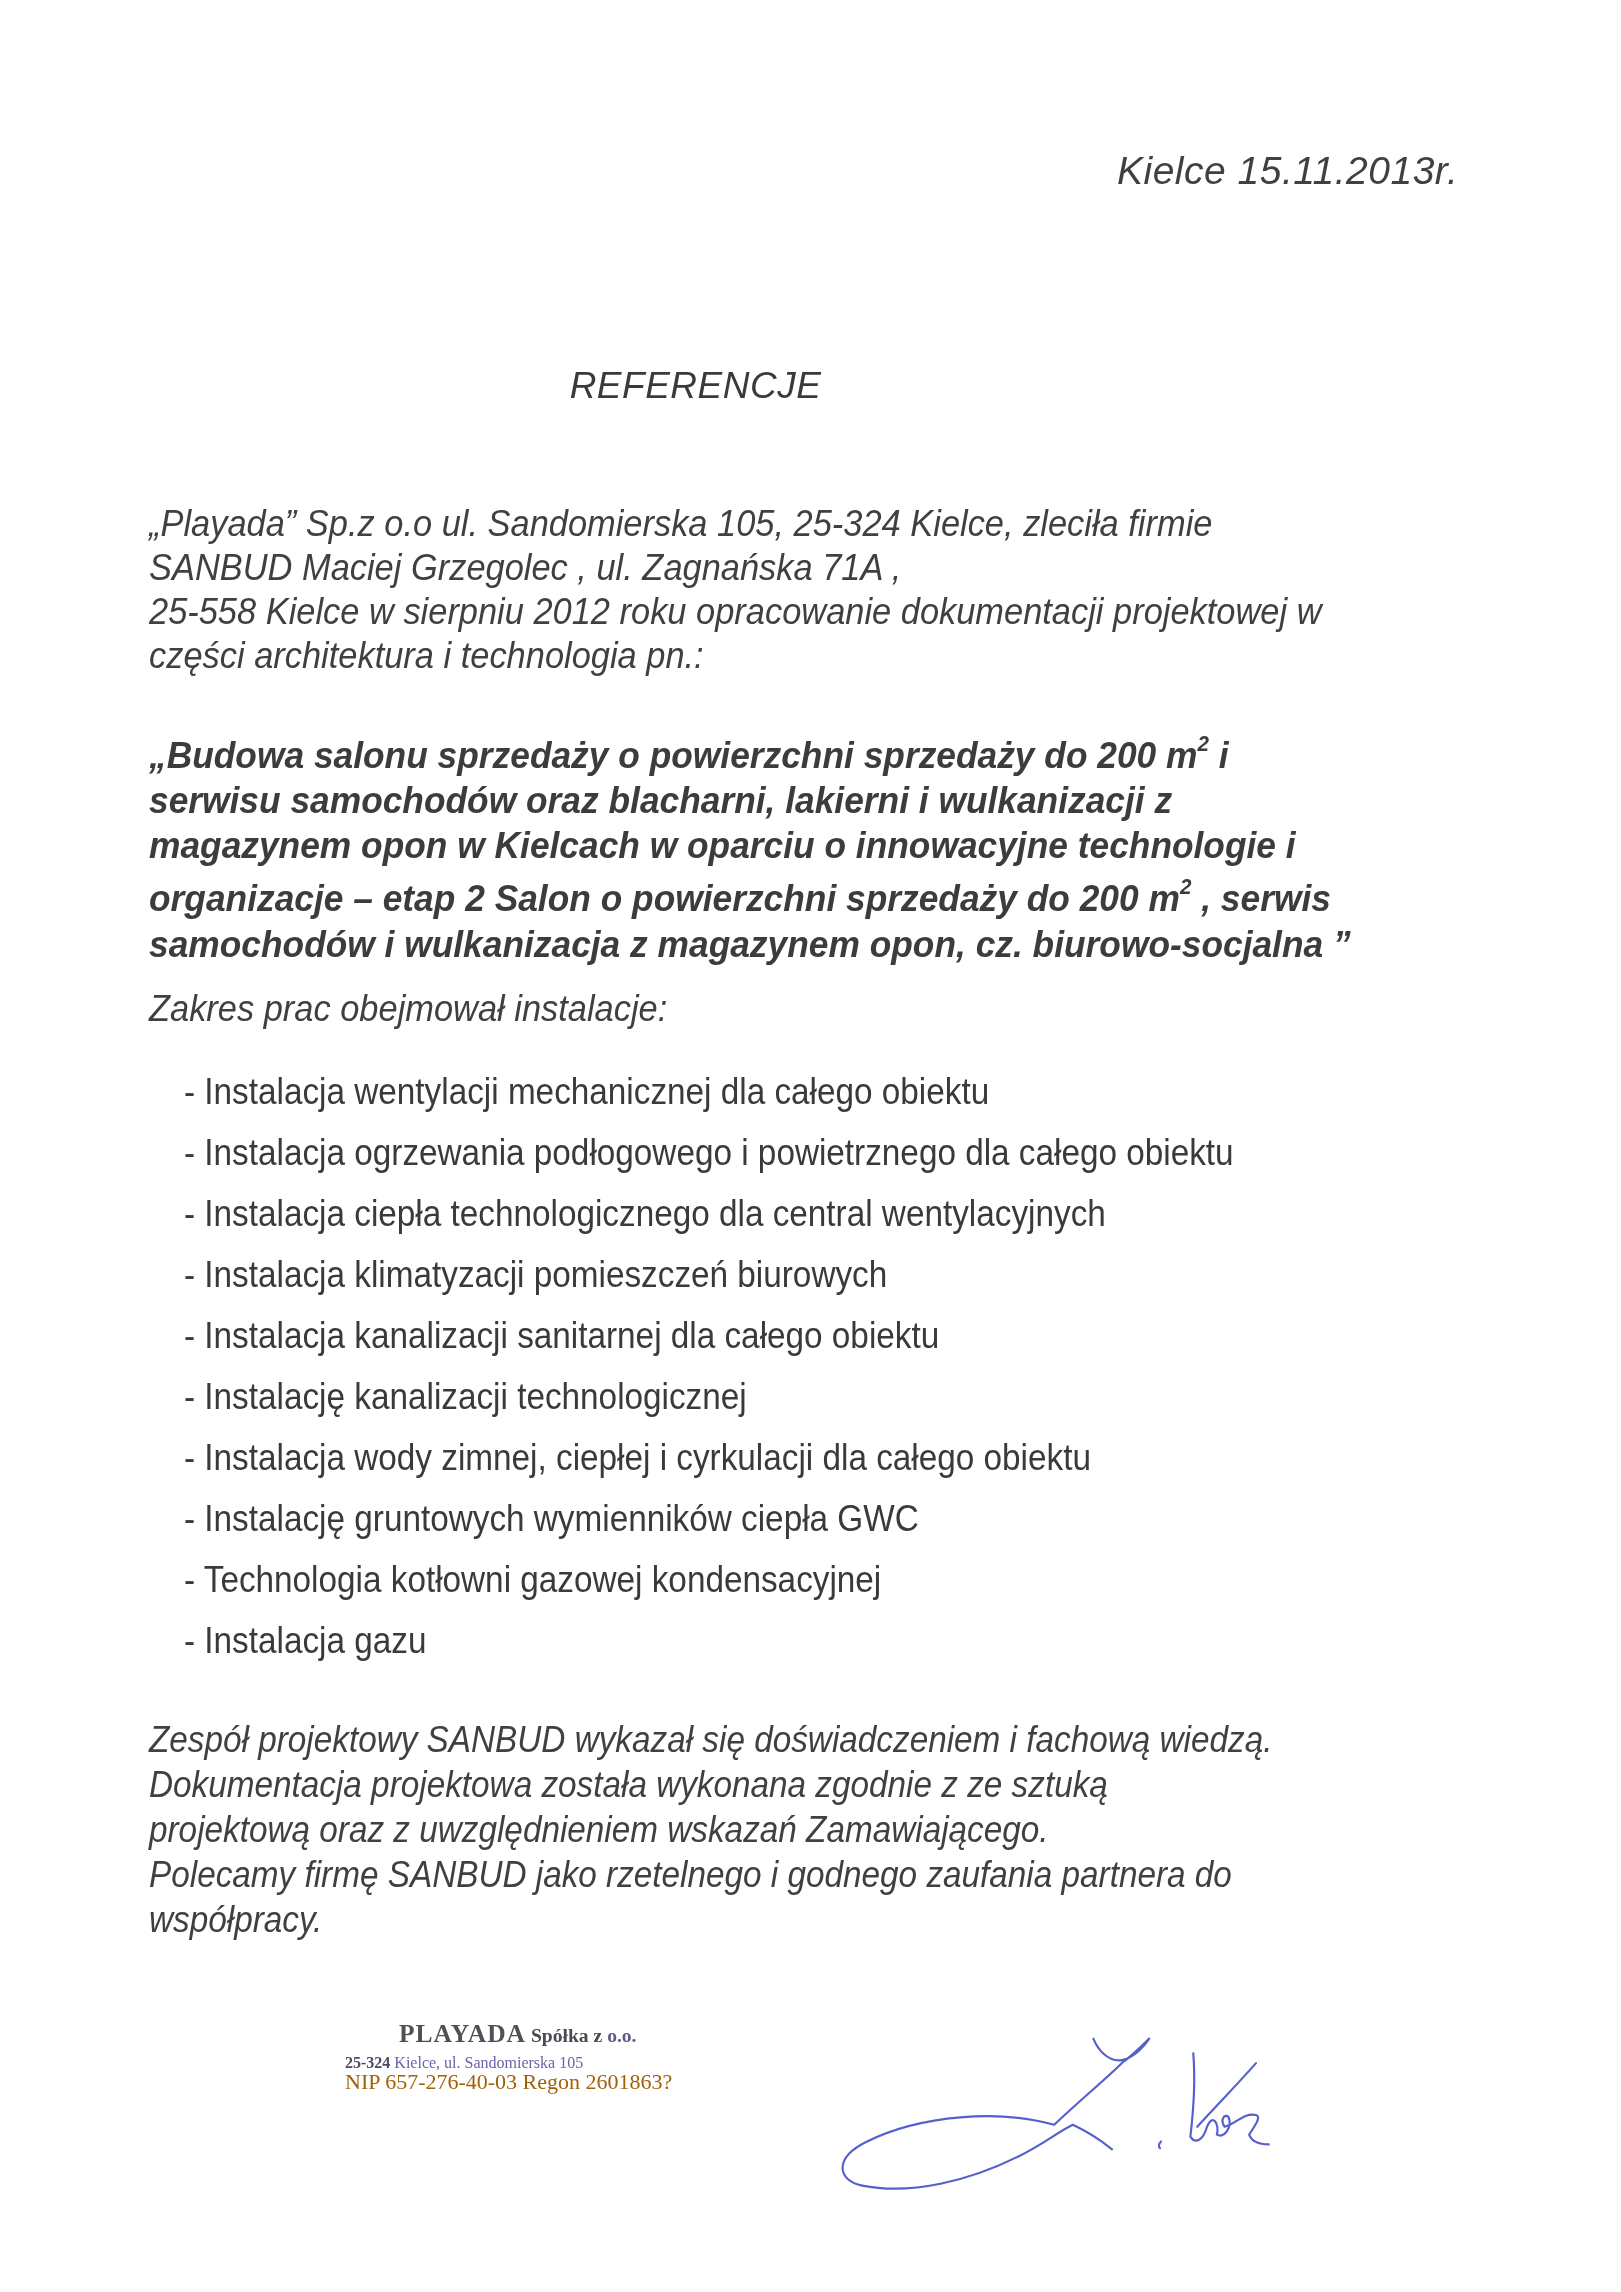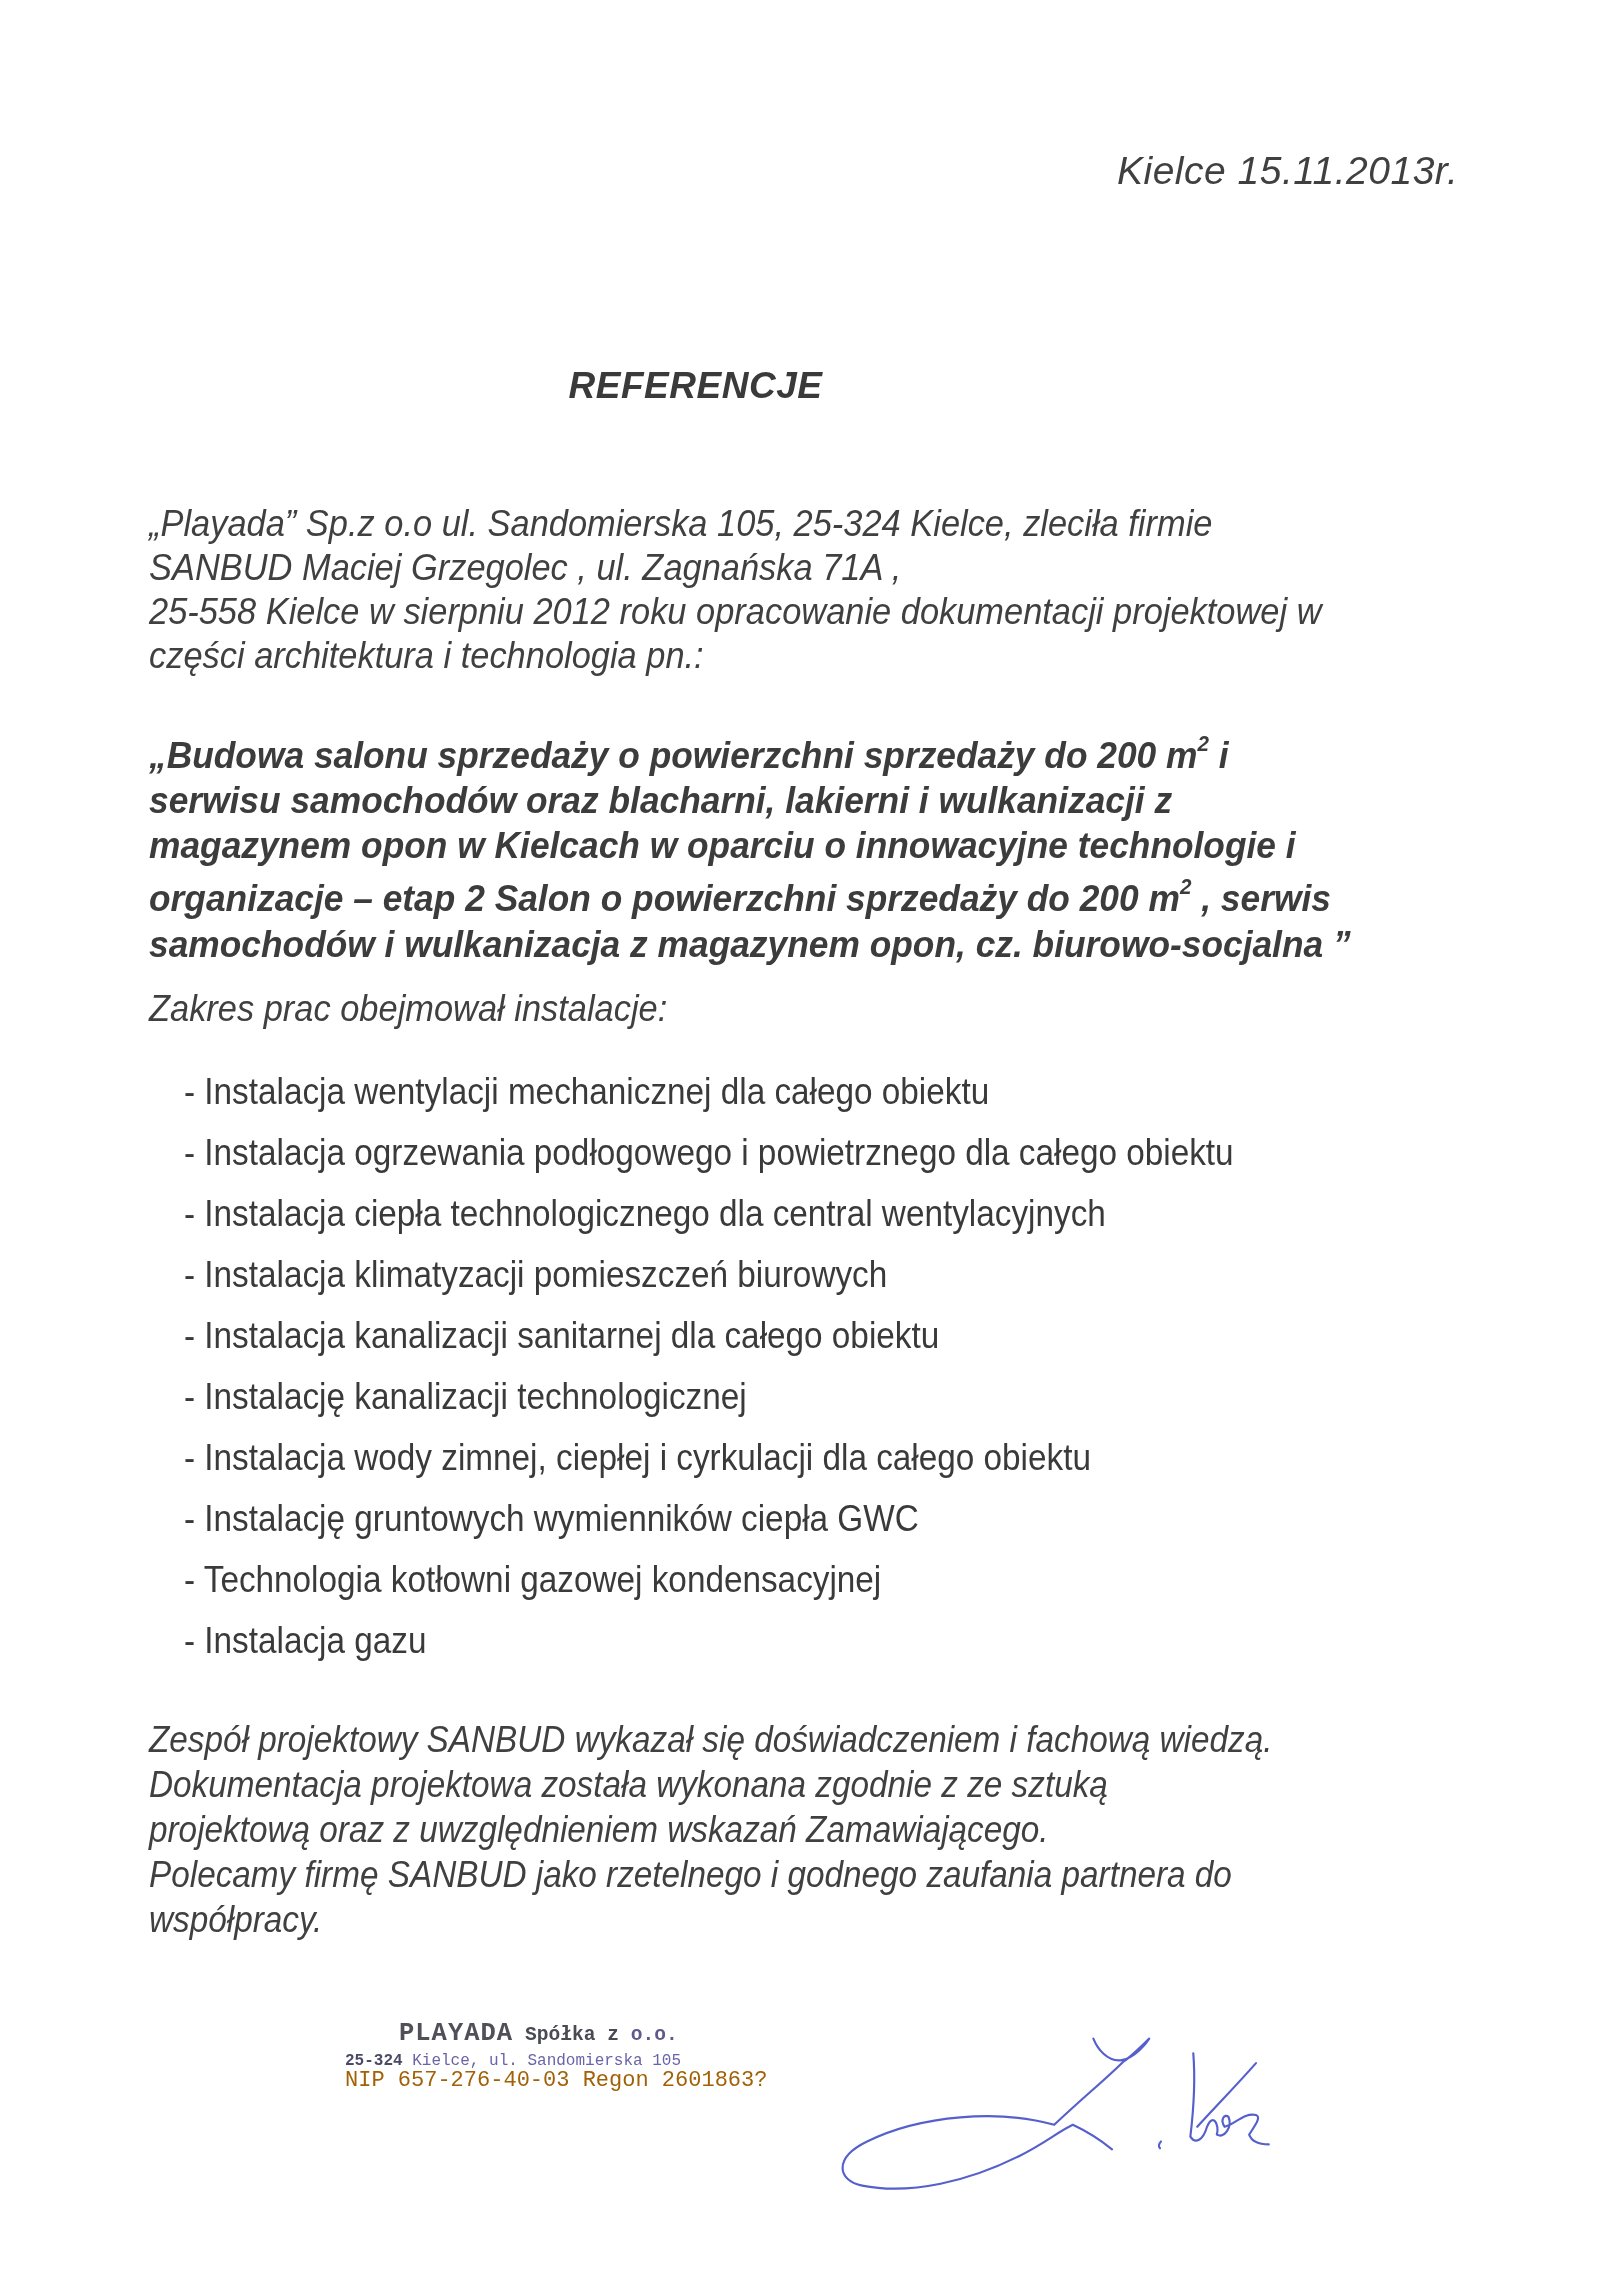--- a/index.html
+++ b/index.html
@@ -8,21 +8,21 @@
       font-family: "Liberation Sans", sans-serif; color: #3a3a3a;
     }
     .abs { position: absolute; }
     .date {
       left: 1117px; top: 149px; font-size: 39px; font-style: italic; color: #404040;
       letter-spacing: 0.5px;
       text-align: center;
     }
     .title {
       left: 0; width: 1352px; text-align: center; top: 365px;
-      font-size: 37px; font-weight: bold; font-style: italic; color: #3a3a3a;
+      font-size: 37px; font-weight: normal; font-style: italic; color: #3a3a3a;
       padding-left: 39px; box-sizing: border-box; letter-spacing: 0.5px;
     }
     .intro {
       left: 149px; top: 502px; font-size: 37px; font-style: italic; line-height: 44px;
       color: #404040; transform: scaleX(0.93); transform-origin: left top;
       white-space: nowrap;
     }
     .project {
       left: 149px; top: 725px; font-size: 37px; font-weight: bold; font-style: italic;
       line-height: 45px; color: #3c3c3c; white-space: nowrap;
@@ -38,21 +38,21 @@
       font-size: 37px; color: #3a3a3a; white-space: nowrap;
       transform: scaleX(0.9); transform-origin: left top;
     }
     .scope-list li { height: 61px; line-height: 47px; }
     .closing {
       left: 149px; top: 1717px; font-size: 37px; font-style: italic; line-height: 45px;
       color: #404040; white-space: nowrap;
       transform: scaleX(0.9); transform-origin: left top;
     }
     .stamp {
-      left: 345px; top: 2019px; font-family: Liberation Mono, monospace; color: #6a63a8;
+      left: 345px; top: 2019px; font-family: Liberation Serif, serif; color: #6a63a8;
       white-space: nowrap;
     }
     .stamp .company { margin-left: 54px; font-size: 19.6px; font-weight: bold; color: #4a4a55; }
     .stamp .company .big { font-size: 25.5px; letter-spacing: 1px; color: #505058; }
     .stamp .company .small { color: #5f5a8a; }
     .stamp .addr { font-size: 16px; line-height: 19.6px; margin-top: 3.9px; }
     .stamp .addr b { color: #4a4a66; }
     .stamp .nip { font-size: 22px; line-height: 19.6px; color: #a16207; }
     .signature { left: 823px; top: 2019px; }
   </style>

